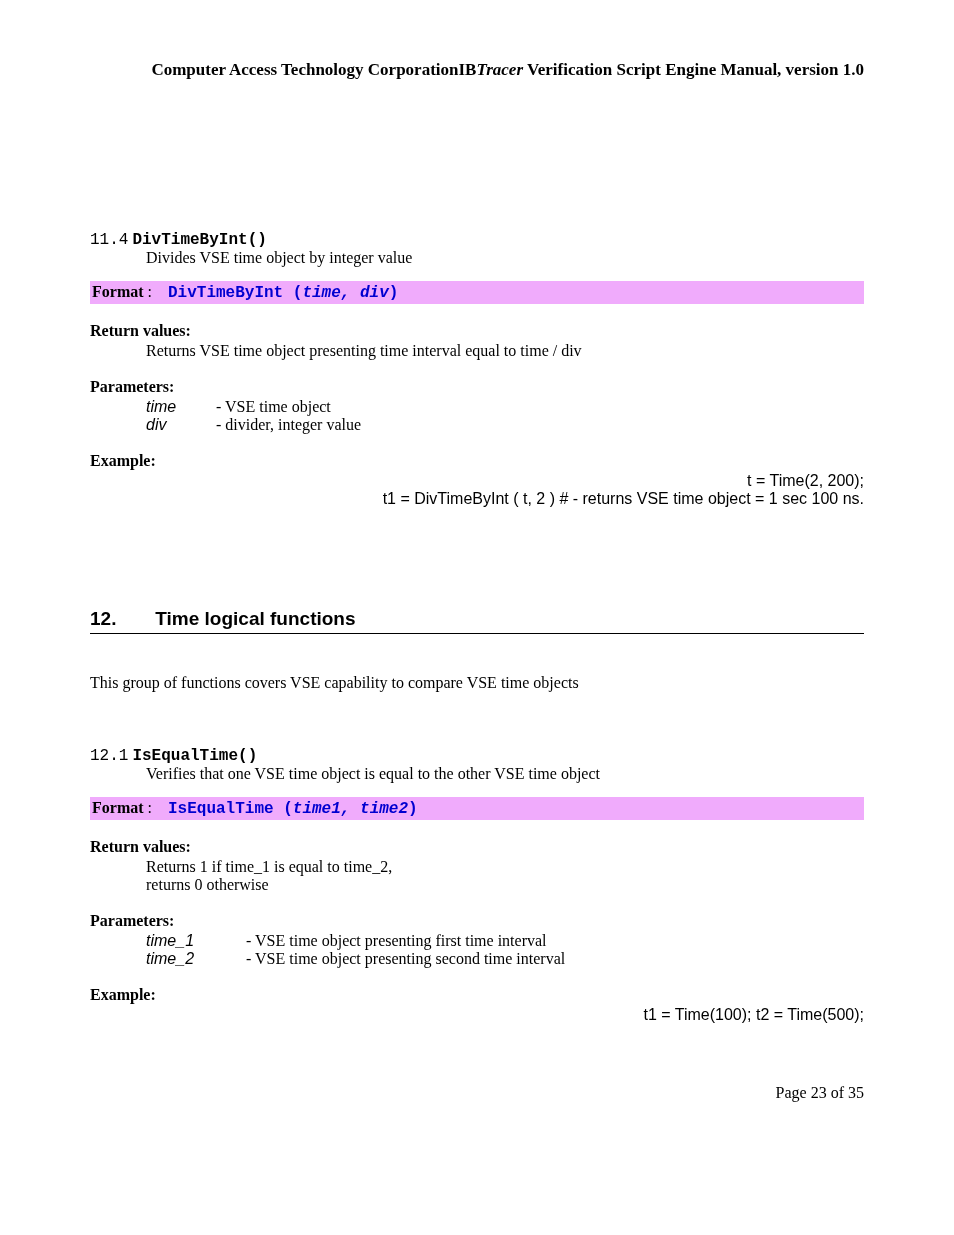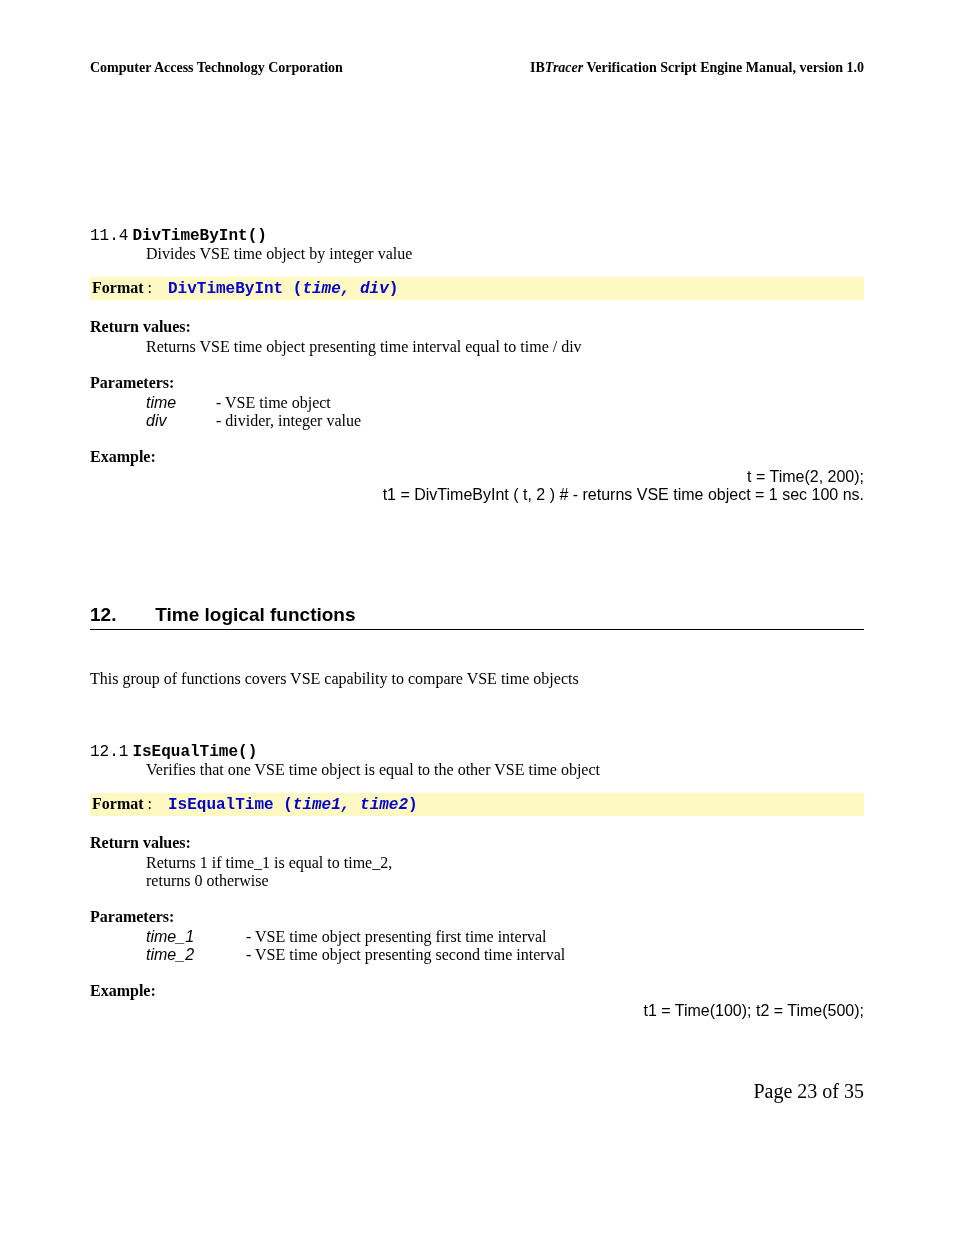--- a/index.html
+++ b/index.html
@@ -7,33 +7,33 @@
     font-size: 16px;
     color: #000;
     background: #fff;
     margin: 0;
     padding: 60px 90px 50px 90px;
     width: 954px;
     box-sizing: border-box;
   }
   .header-row {
     display: flex;
-    justify-content: space-between;
-    font-size: 14px;
+    justify-content: flex-end;
+    font-size: 17px;
     font-weight: bold;
     margin-bottom: 150px;
   }
   .header-right .ital { font-style: italic; }
   .header-right .normal { font-weight: bold; }
   .mono { font-family: "Courier New", Courier, monospace; font-weight: bold; }
   .section-num { font-family: "Courier New", Courier, monospace; font-weight: normal; }
   .indent { margin-left: 56px; }
   .subhead { font-weight: bold; margin-top: 18px; margin-bottom: 2px; }
   .format-bar {
-    background: #fef9c3;
+    background: #f0abfc;
     padding: 2px 2px;
     margin-top: 14px;
     margin-bottom: 14px;
   }
   .format-label { font-weight: bold; }
   .blue { color: #0000d0; font-family: "Courier New", Courier, monospace; font-weight: bold; }
   .blue-ital { color: #0000d0; font-family: "Courier New", Courier, monospace; font-weight: bold; font-style: italic; }
   .param-row { display: flex; margin-left: 56px; }
   .param-name { font-family: Arial, Helvetica, sans-serif; font-style: italic; min-width: 70px; }
   .param-name-wide { font-family: Arial, Helvetica, sans-serif; font-style: italic; min-width: 100px; }
@@ -42,21 +42,21 @@
     font-family: Arial, Helvetica, sans-serif;
     font-weight: bold;
     font-size: 19px;
     margin-top: 100px;
     margin-bottom: 3px;
   }
   h2.chapter .chnum { display: inline-block; width: 60px; }
   .hr { border-top: 1.5px solid #000; margin-bottom: 40px; }
   .footer {
     text-align: right;
-    font-size: 20px;
+    font-size: 16px;
     margin-top: 60px;
   }
   .sec-title-row { margin-top: 0; }
   .gap-top { margin-top: 54px; }
 </style>
 </head>
 <body>
 
 <div class="header-row">
   <div>Computer Access Technology Corporation</div>

